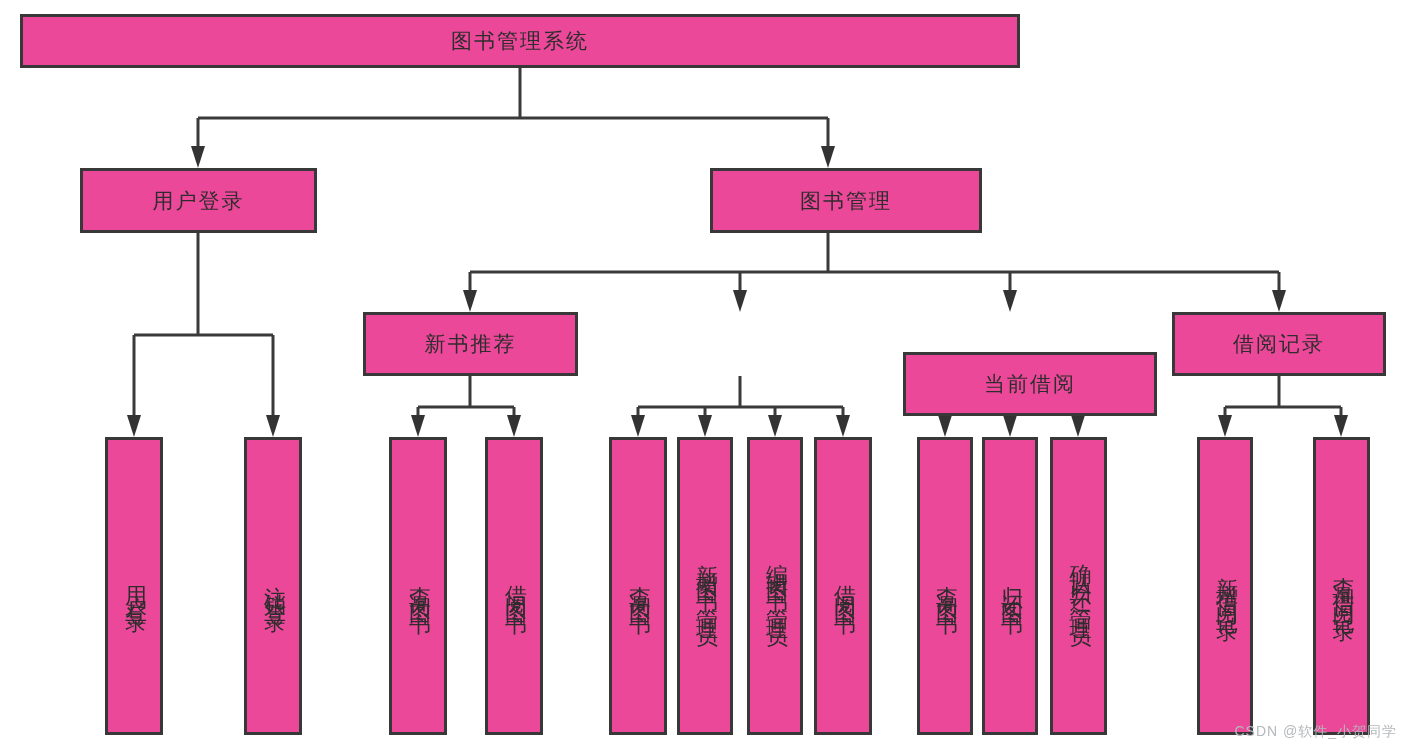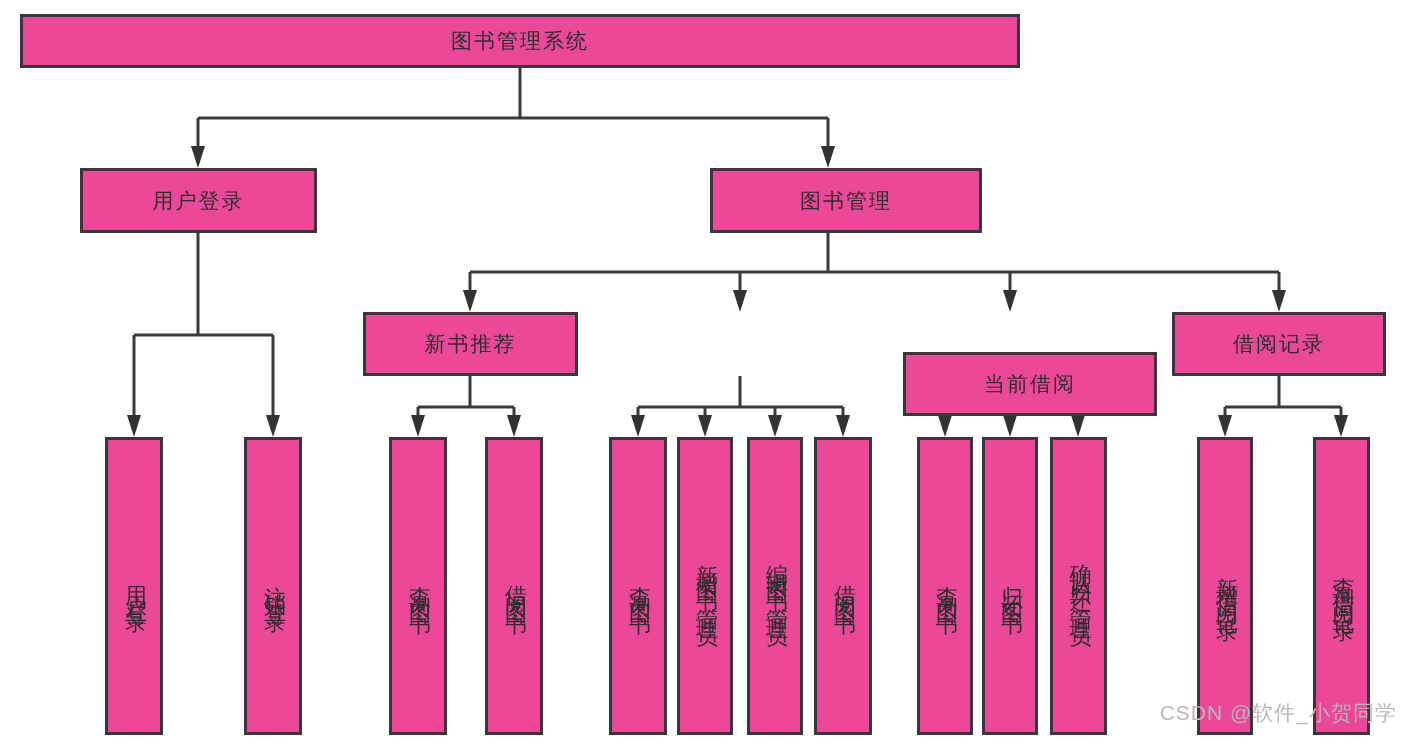--- a/index.html
+++ b/index.html
@@ -47,22 +47,22 @@
   .leaf .lbl {
     writing-mode: vertical-rl;
     font-size: 22px;
     letter-spacing: 9px;
     line-height: 1;
     white-space: nowrap;
   }
   .watermark {
     position: absolute;
     right: 8px;
-    bottom: 20px;
-    font-size: 21px;
+    bottom: 6px;
+    font-size: 14px;
     color: #b5b8bc;
     letter-spacing: 1px;
     white-space: nowrap;
   }
 </style>
 </head>
 <body>
 
 <div class="canvas">
 

